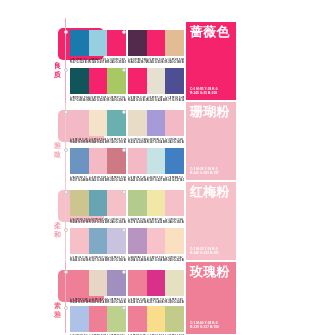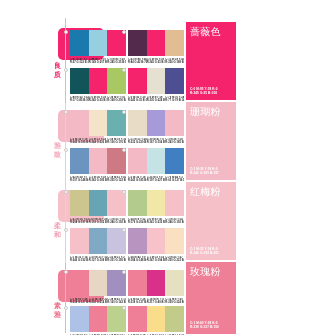--- a/index.html
+++ b/index.html
@@ -13,21 +13,21 @@
   }
   .page{position:relative;width:236px;height:335px;overflow:hidden;}
 
   
   .namepanel{
     position:absolute;left:186px;width:50px;
     box-sizing:border-box;
     padding:5px 4px 4px 4px;
   }
   .namepanel .nm{
-    color:#ffffff;font-size:10px;font-weight:normal;
+    color:#ffffff;font-size:13px;font-weight:bold;
     letter-spacing:.3px;line-height:9px;
     white-space:nowrap;
   }
   .namepanel .codes{
     position:absolute;left:4px;bottom:5px;
     color:#ffffff;font-size:3.1px;line-height:4.2px;
     font-weight:bold;letter-spacing:.1px;white-space:nowrap;
   }
 
   .bigswatch{

